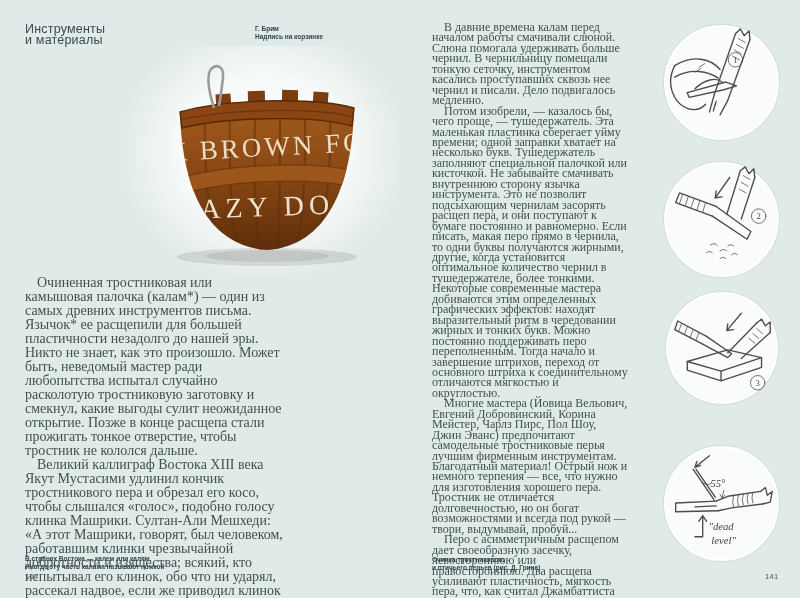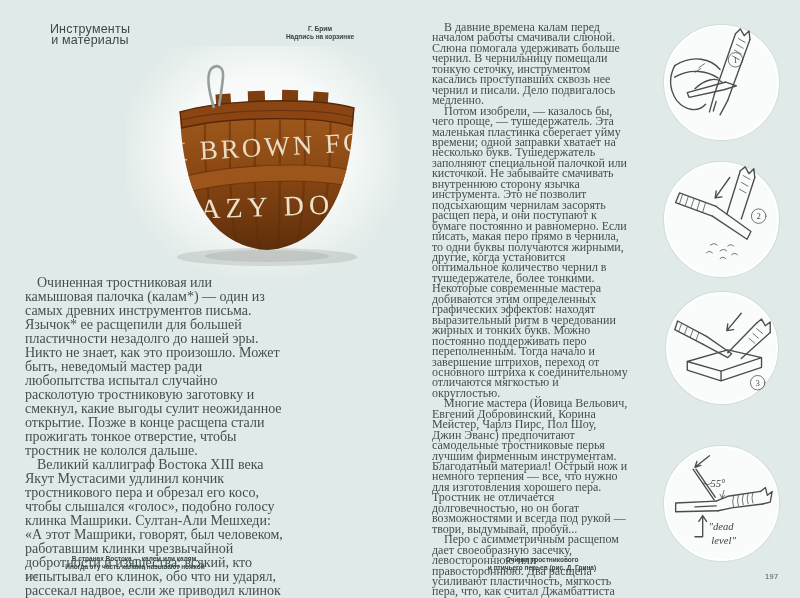--- a/index.html
+++ b/index.html
@@ -2,21 +2,21 @@
 <html lang="ru"><head>
 <meta charset="utf-8">
 <style>
   html,body{margin:0;padding:0;}
   body{
     width:800px;height:598px;position:relative;overflow:hidden;
     background:#e0eae8;
     font-family:"Liberation Serif", serif;
     color:#41514f;
   }
-  .abs{position:absolute;text-align:center;}
+  .abs{position:absolute;}
   
   .page-title{
     left:25px;top:24px;width:130px;
     font-family:"Liberation Sans", sans-serif;
     font-size:12.5px;line-height:10.8px;letter-spacing:.2px;
     color:#3a4a4c;white-space:pre-line;
   }
   .caption-block{
     left:255px;top:25px;width:130px;
     font-family:"Liberation Sans", sans-serif;
@@ -226,13 +226,13 @@
 
     <path class="sk" d="M38,92 L38,70 M38,70 L34,76 M38,70 L42,76 M30,92 L38,92"></path>
     <text class="hand-label" x="44" y="85">"dead</text>
     <text class="hand-label" x="47" y="99">level"</text>
   </svg>
 </div>
 
 <div class="abs footnote fn-right">Очинка тростникового
 и птичьего перьев (рис. Д. Грина)</div>
 
-<div class="abs pagenum pn-right">197</div>
+<div class="abs pagenum pn-right">141</div>
 
 </body></html>

